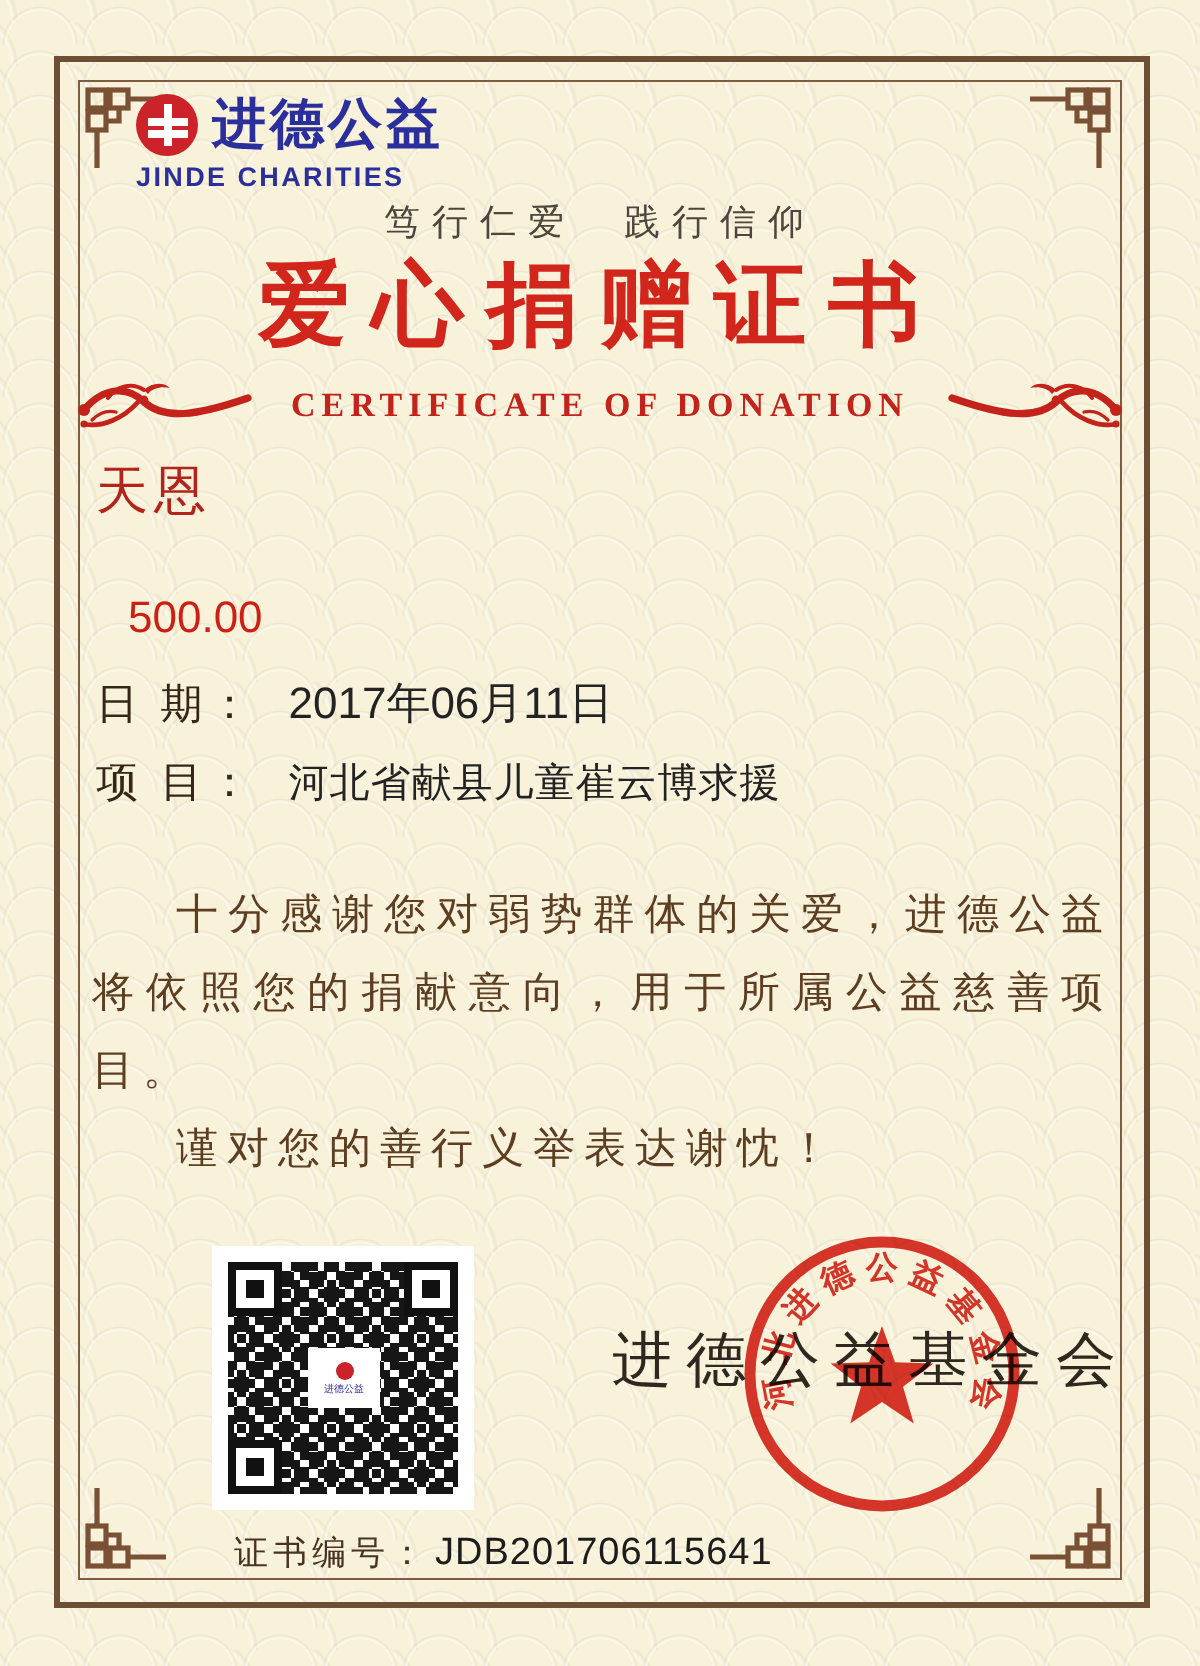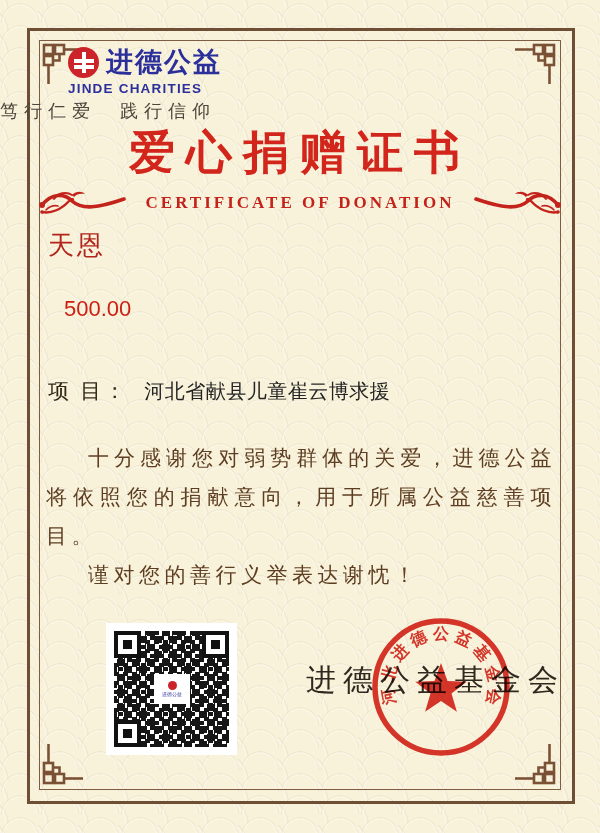--- a/index.html
+++ b/index.html
@@ -29,21 +29,21 @@
 
   .logo{position:absolute;left:68px;top:44px;}
   .logo-top{display:flex;align-items:center;gap:7px;}
   .logo-mark{width:31px;height:31px;border-radius:50%;background:#cc2229;position:relative;flex:0 0 auto;}
   .logo-mark::before{content:"";position:absolute;left:14px;top:5px;width:4px;height:21px;background:#fff;}
   .logo-mark::after{content:"";position:absolute;left:6px;top:12px;width:20px;height:4px;background:#fff;
      box-shadow:0 6px 0 0 #fff;}
   .logo-cn{font-family:"Liberation Serif", serif;font-size:27px;font-weight:bold;color:#2b2f9c;letter-spacing:2px;}
   .logo-en{font-size:13.5px;font-weight:bold;color:#2b2f9c;letter-spacing:1.2px;margin-top:1px;}
 
-  .motto{position:absolute;left:0;right:0;top:99px;
+  .motto{position:absolute;left:0;right:0;top:99px;text-align:center;
     font-family:"Liberation Serif", serif;font-size:18px;color:#4d463c;letter-spacing:6px;}
   .title{position:absolute;left:0;right:0;top:122px;text-align:center;
     font-family:"Liberation Serif", serif;font-weight:bold;font-size:46px;color:#d2251b;letter-spacing:11px;}
   .entitle-row{position:absolute;left:0;right:0;top:188px;display:flex;align-items:center;justify-content:center;gap:18px;}
   .flourish{width:92px;height:30px;flex:0 0 auto;}
   .flourish.right{transform:scaleX(-1);}
   .entitle{font-family:"Liberation Serif", serif;font-size:17px;font-weight:bold;color:#c3231b;letter-spacing:3px;}
 
   .donor{position:absolute;left:48px;top:228px;font-size:26px;color:#b2241c;letter-spacing:3px;}
 
@@ -184,20 +184,24 @@
         <path d="M36 7 C40 3, 46 3, 49 6 C45 5, 40 6, 38 9 Z"></path>
       </g>
     </svg>
   </div>
 
   <div class="donor">天恩</div>
 
   <div class="frow frow-amount">
     <span class="val">500.00</span>
   </div>
+  <div class="frow frow-date">
+    <span class="lbl">日 期：</span>
+    <span class="val">2017年06月11日</span>
+  </div>
   <div class="frow frow-project">
     <span class="lbl">项 目：</span>
     <span class="val">河北省献县儿童崔云博求援</span>
   </div>
 
   <div class="body-text">
     <p>十分感谢您对弱势群体的关爱，进德公益将依照您的捐献意向，用于所属公益慈善项目。</p>
     <p>谨对您的善行义举表达谢忱！</p>
   </div>
 
@@ -220,14 +224,18 @@
       <polygon fill="#d7281e" points="0,-27 -6.5,-8.9 -25.7,-8.3 -10.5,3.4 -15.9,21.8 0,11 15.9,21.8 10.5,3.4 25.7,-8.3 6.5,-8.9"></polygon>
     </g>
     <defs>
       <path id="sealArc" d="M -45.1 16.4 A 48 48 0 1 1 45.1 16.4"></path>
     </defs>
     <text font-size="16" fill="#d7281e" font-family="Liberation Serif, serif" font-weight="bold">
       <textPath href="#sealArc" startOffset="0" textLength="184" lengthAdjust="spacing">河北进德公益基金会</textPath>
     </text>
   </svg>
 
+  <div class="certnum">
+    <span class="lbl">证书编号：</span>
+    <span class="num">JDB201706115641</span>
+  </div>
 
 </div>
 
 </body></html>

